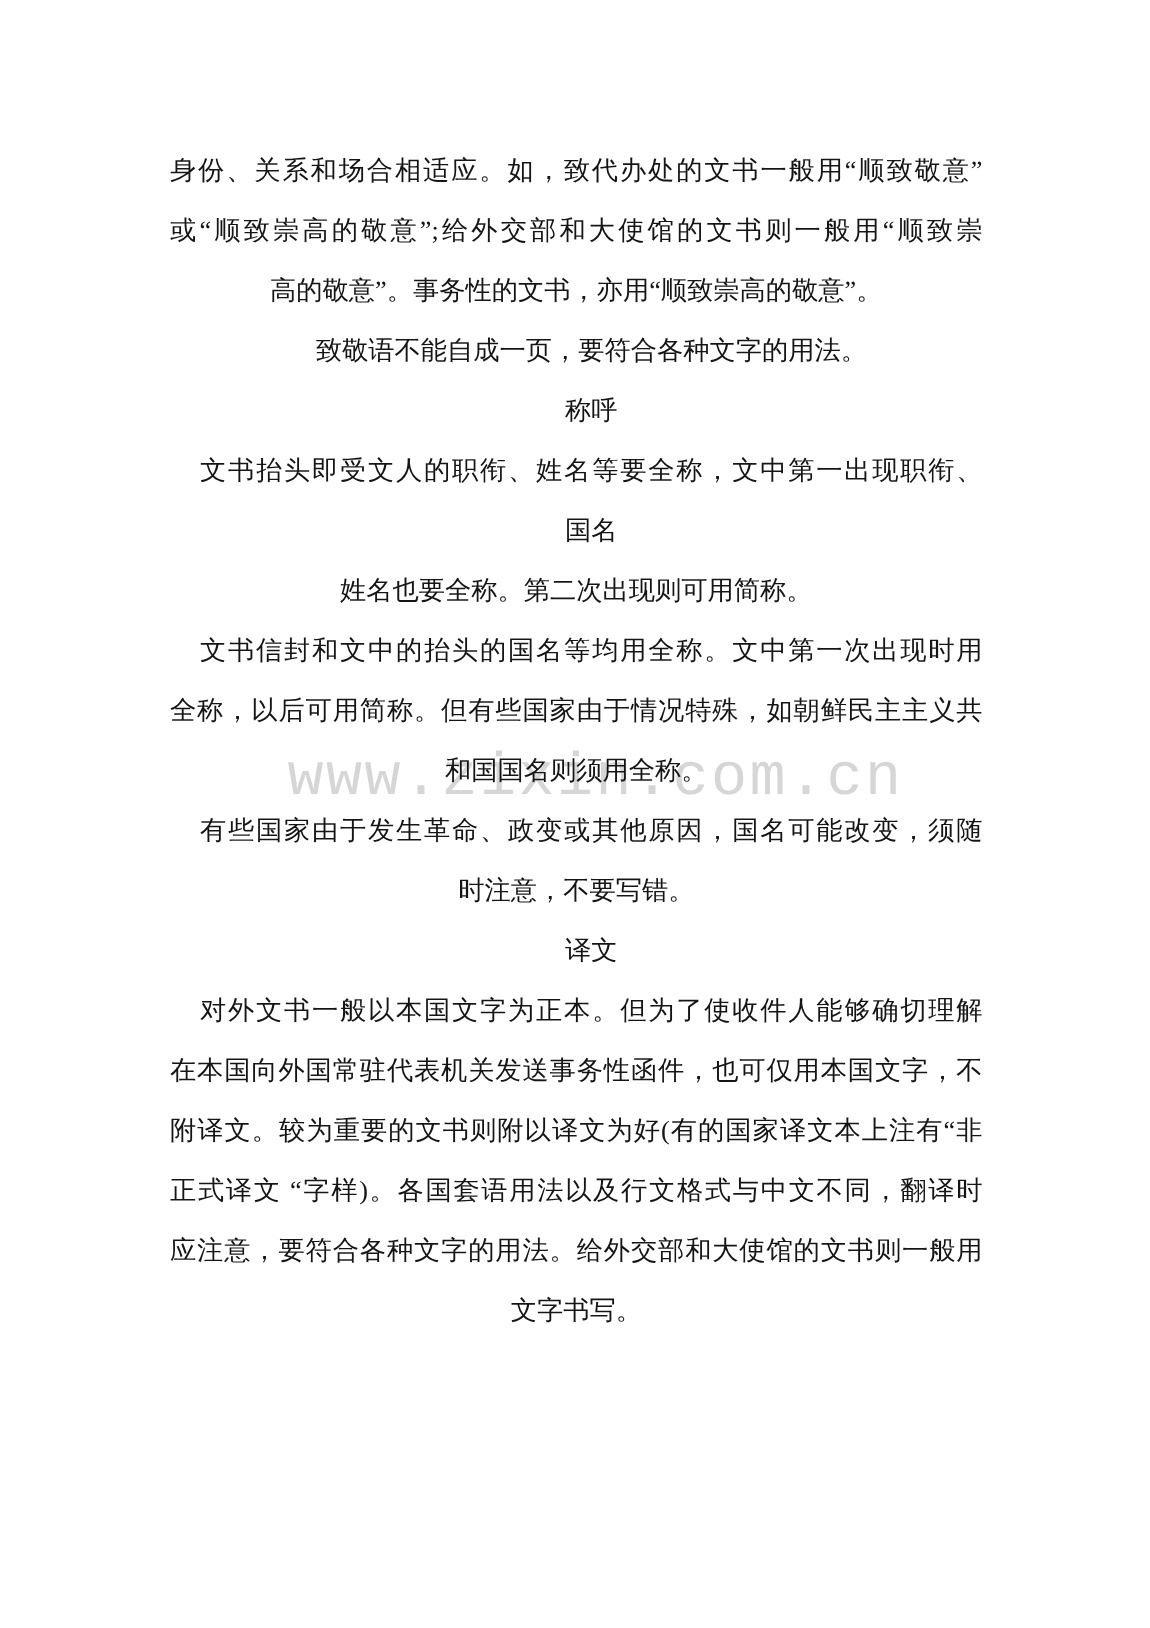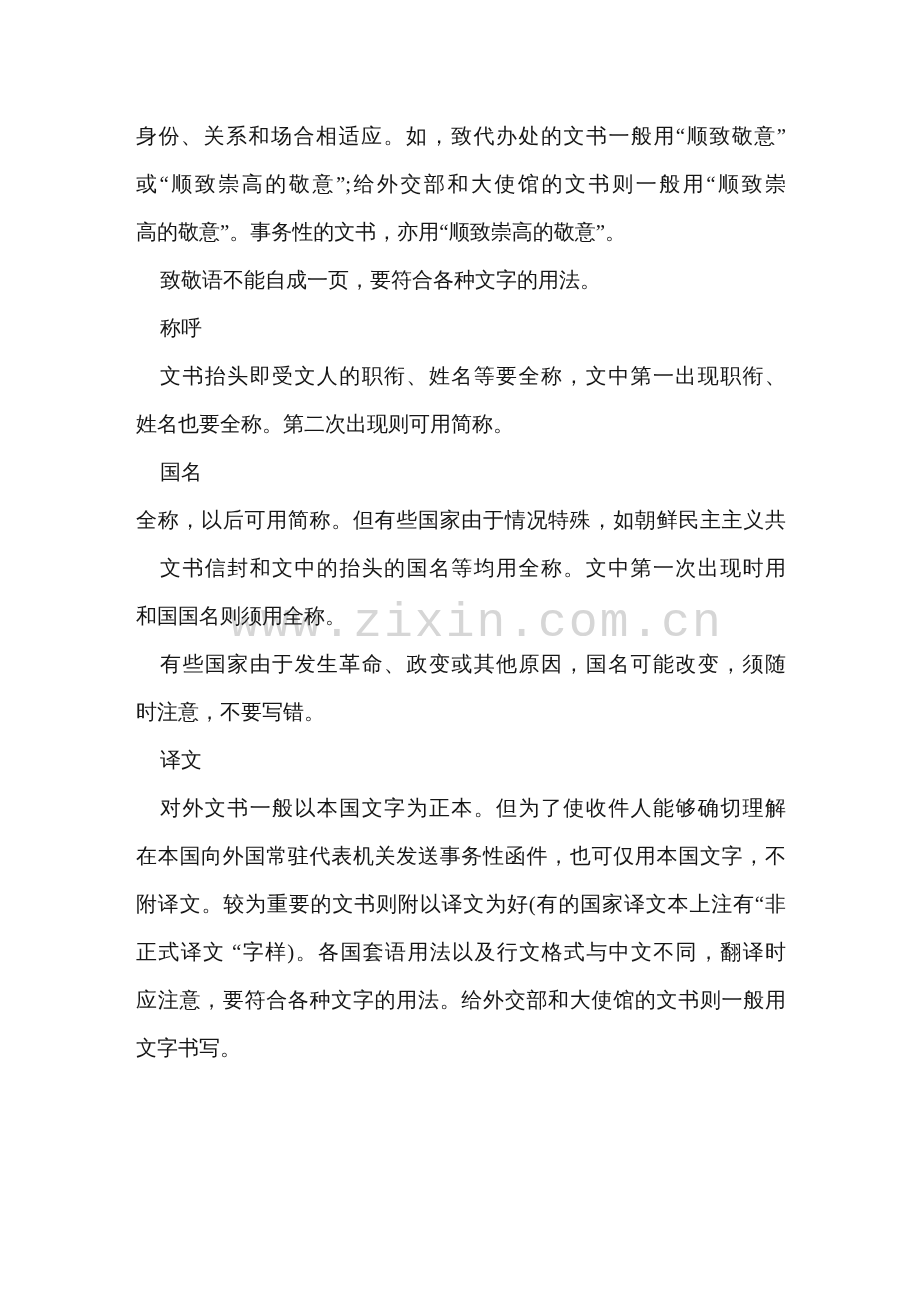--- a/index.html
+++ b/index.html
@@ -32,21 +32,21 @@
     left: 136px;
     top: 112px;
     width: 650px;
     z-index: 2;
   }
   .ln {
     height: 48px;
     line-height: 48px;
     font-size: 21px;
     color: #151515;
-    text-align: left;
+    text-align: center;
   }
   .ln.in {
     padding-left: 24px;
   }
   .ln.j {
     text-align: justify;
     text-align-last: justify;
     -moz-text-align-last: justify;
   }
 </style>
@@ -57,24 +57,24 @@
 
   <div class="watermark">www.zixin.com.cn</div>
 
   <div class="textblock">
     <div class="ln j">身份、关系和场合相适应。如，致代办处的文书一般用“顺致敬意”</div>
     <div class="ln j">或“顺致崇高的敬意”;给外交部和大使馆的文书则一般用“顺致崇</div>
     <div class="ln">高的敬意”。事务性的文书，亦用“顺致崇高的敬意”。</div>
     <div class="ln in">致敬语不能自成一页，要符合各种文字的用法。</div>
     <div class="ln in">称呼</div>
     <div class="ln in j">文书抬头即受文人的职衔、姓名等要全称，文中第一出现职衔、</div>
+    <div class="ln in">国名</div>
     <div class="ln">姓名也要全称。第二次出现则可用简称。</div>
-    <div class="ln in">国名</div>
+    <div class="ln in j">文书信封和文中的抬头的国名等均用全称。文中第一次出现时用</div>
     <div class="ln j">全称，以后可用简称。但有些国家由于情况特殊，如朝鲜民主主义共</div>
-    <div class="ln in j">文书信封和文中的抬头的国名等均用全称。文中第一次出现时用</div>
     <div class="ln">和国国名则须用全称。</div>
     <div class="ln in j">有些国家由于发生革命、政变或其他原因，国名可能改变，须随</div>
     <div class="ln">时注意，不要写错。</div>
     <div class="ln in">译文</div>
     <div class="ln in j">对外文书一般以本国文字为正本。但为了使收件人能够确切理解</div>
     <div class="ln j">在本国向外国常驻代表机关发送事务性函件，也可仅用本国文字，不</div>
     <div class="ln j">附译文。较为重要的文书则附以译文为好(有的国家译文本上注有“非</div>
     <div class="ln j">正式译文 “字样)。各国套语用法以及行文格式与中文不同，翻译时</div>
     <div class="ln j">应注意，要符合各种文字的用法。给外交部和大使馆的文书则一般用</div>
     <div class="ln">文字书写。</div>

